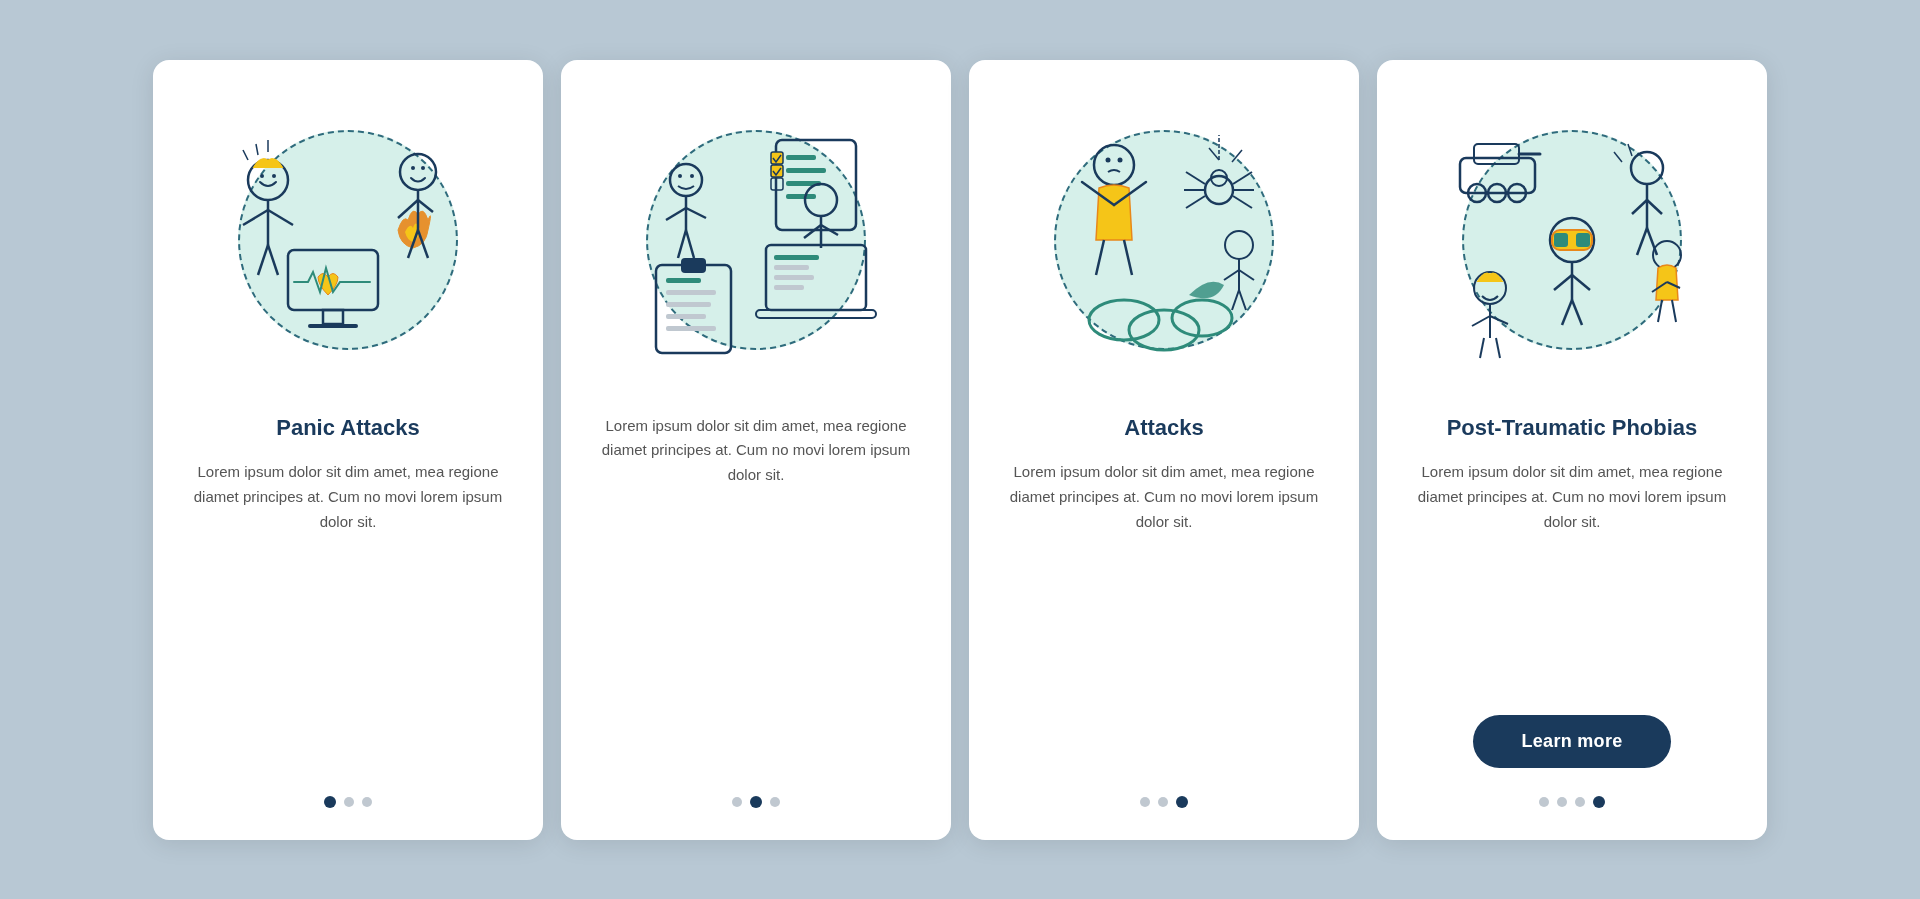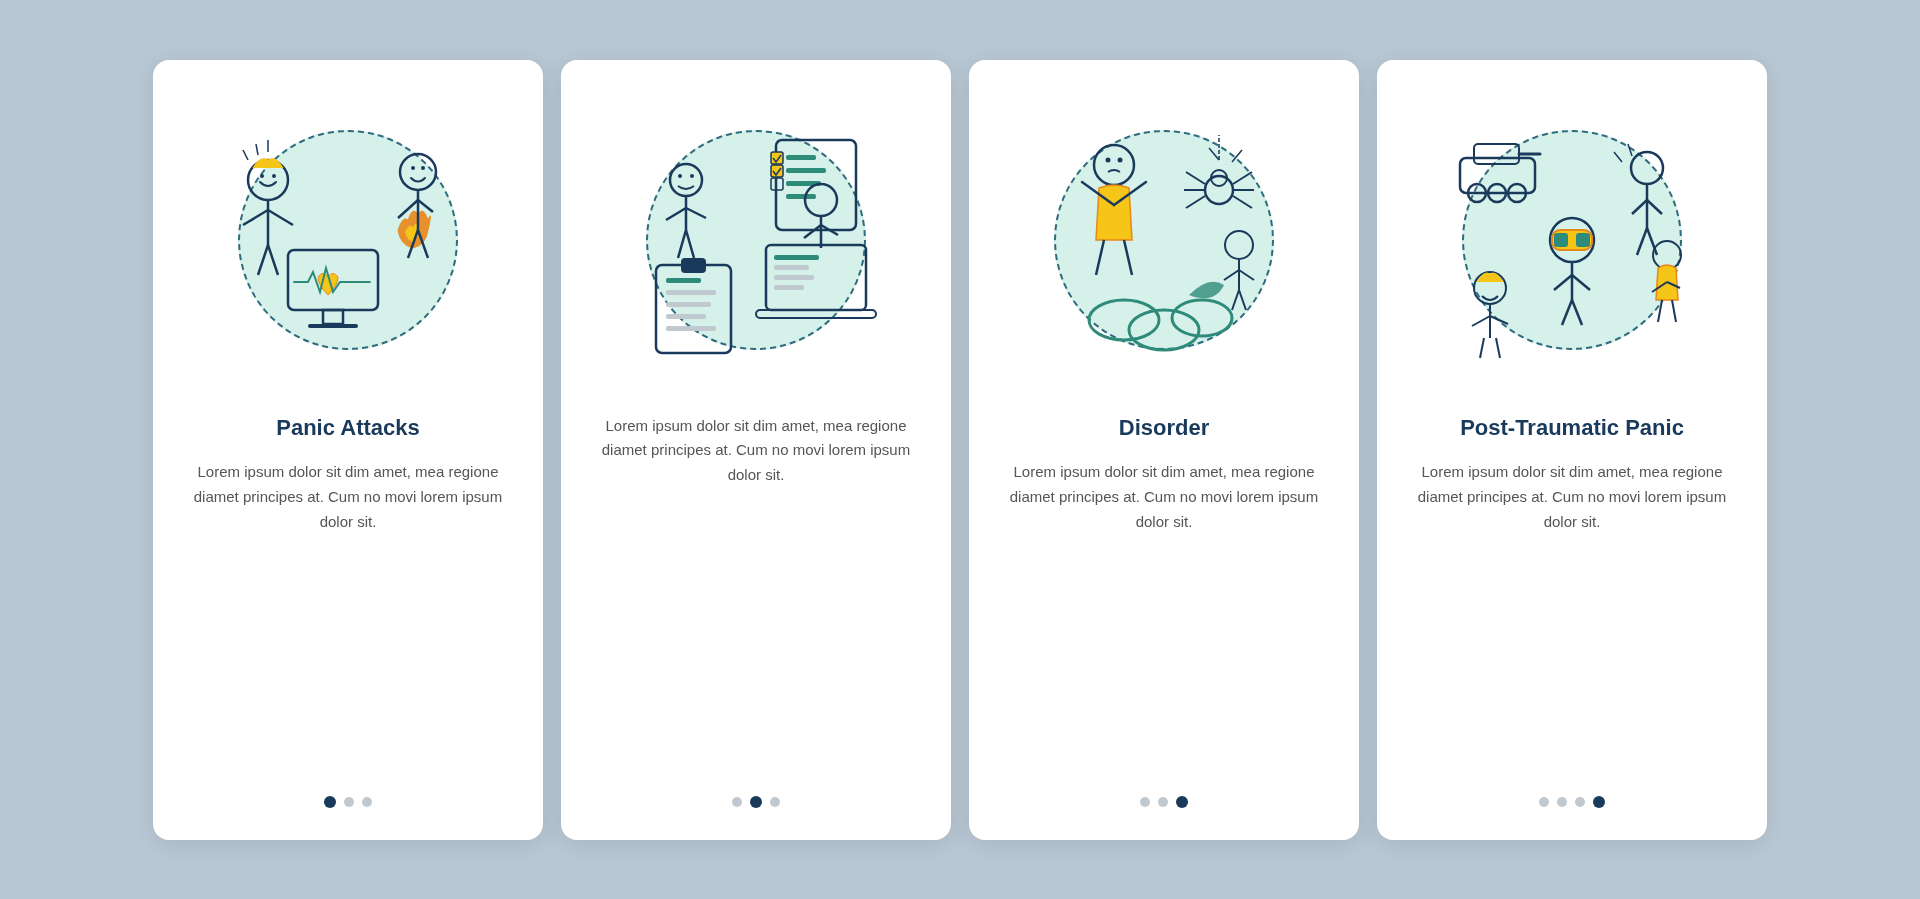--- a/index.html
+++ b/index.html
@@ -273,21 +273,21 @@
         <line x1="215" y1="159" x2="215" y2="190" stroke="#1a3a5c" stroke-width="2"></line>
         <line x1="215" y1="170" x2="200" y2="180" stroke="#1a3a5c" stroke-width="2"></line>
         <line x1="215" y1="170" x2="230" y2="180" stroke="#1a3a5c" stroke-width="2"></line>
         <line x1="215" y1="190" x2="208" y2="210" stroke="#1a3a5c" stroke-width="2"></line>
         <line x1="215" y1="190" x2="222" y2="210" stroke="#1a3a5c" stroke-width="2"></line>
 
         <line x1="195" y1="60" x2="185" y2="48" stroke="#1a3a5c" stroke-width="1.5"></line>
         <line x1="208" y1="62" x2="218" y2="50" stroke="#1a3a5c" stroke-width="1.5"></line>
       </svg>
     </div>
-    <h2 class="card-title">Disorder</h2>
+    <h2 class="card-title">Attacks</h2>
     <p class="card-text">Lorem ipsum dolor sit dim amet, mea regione diamet principes at. Cum no movi lorem ipsum dolor sit.</p>
     <div class="dots-row">
       <div class="dot"></div>
       <div class="dot"></div>
       <div class="dot active"></div>
     </div>
   </div>
 
   <div class="card">
     <div class="illustration-area">
@@ -334,22 +334,23 @@
         <line x1="58" y1="204" x2="58" y2="238" stroke="#1a3a5c" stroke-width="2"></line>
         <line x1="58" y1="216" x2="40" y2="226" stroke="#1a3a5c" stroke-width="2"></line>
         <line x1="58" y1="216" x2="76" y2="224" stroke="#1a3a5c" stroke-width="2"></line>
         <line x1="52" y1="238" x2="48" y2="258" stroke="#1a3a5c" stroke-width="2"></line>
         <line x1="64" y1="238" x2="68" y2="258" stroke="#1a3a5c" stroke-width="2"></line>
 
         <line x1="190" y1="62" x2="182" y2="52" stroke="#1a3a5c" stroke-width="1.5"></line>
         <line x1="200" y1="56" x2="196" y2="44" stroke="#1a3a5c" stroke-width="1.5"></line>
       </svg>
     </div>
-    <h2 class="card-title">Post-Traumatic Panic</h2>
+    <h2 class="card-title">Post-Traumatic Phobias</h2>
     <p class="card-text">Lorem ipsum dolor sit dim amet, mea regione diamet principes at. Cum no movi lorem ipsum dolor sit.</p>
+    <button class="learn-more-btn">Learn more</button>
     <div class="dots-row">
       <div class="dot"></div>
       <div class="dot"></div>
       <div class="dot"></div>
       <div class="dot active"></div>
     </div>
   </div>
 
 </div>
 

